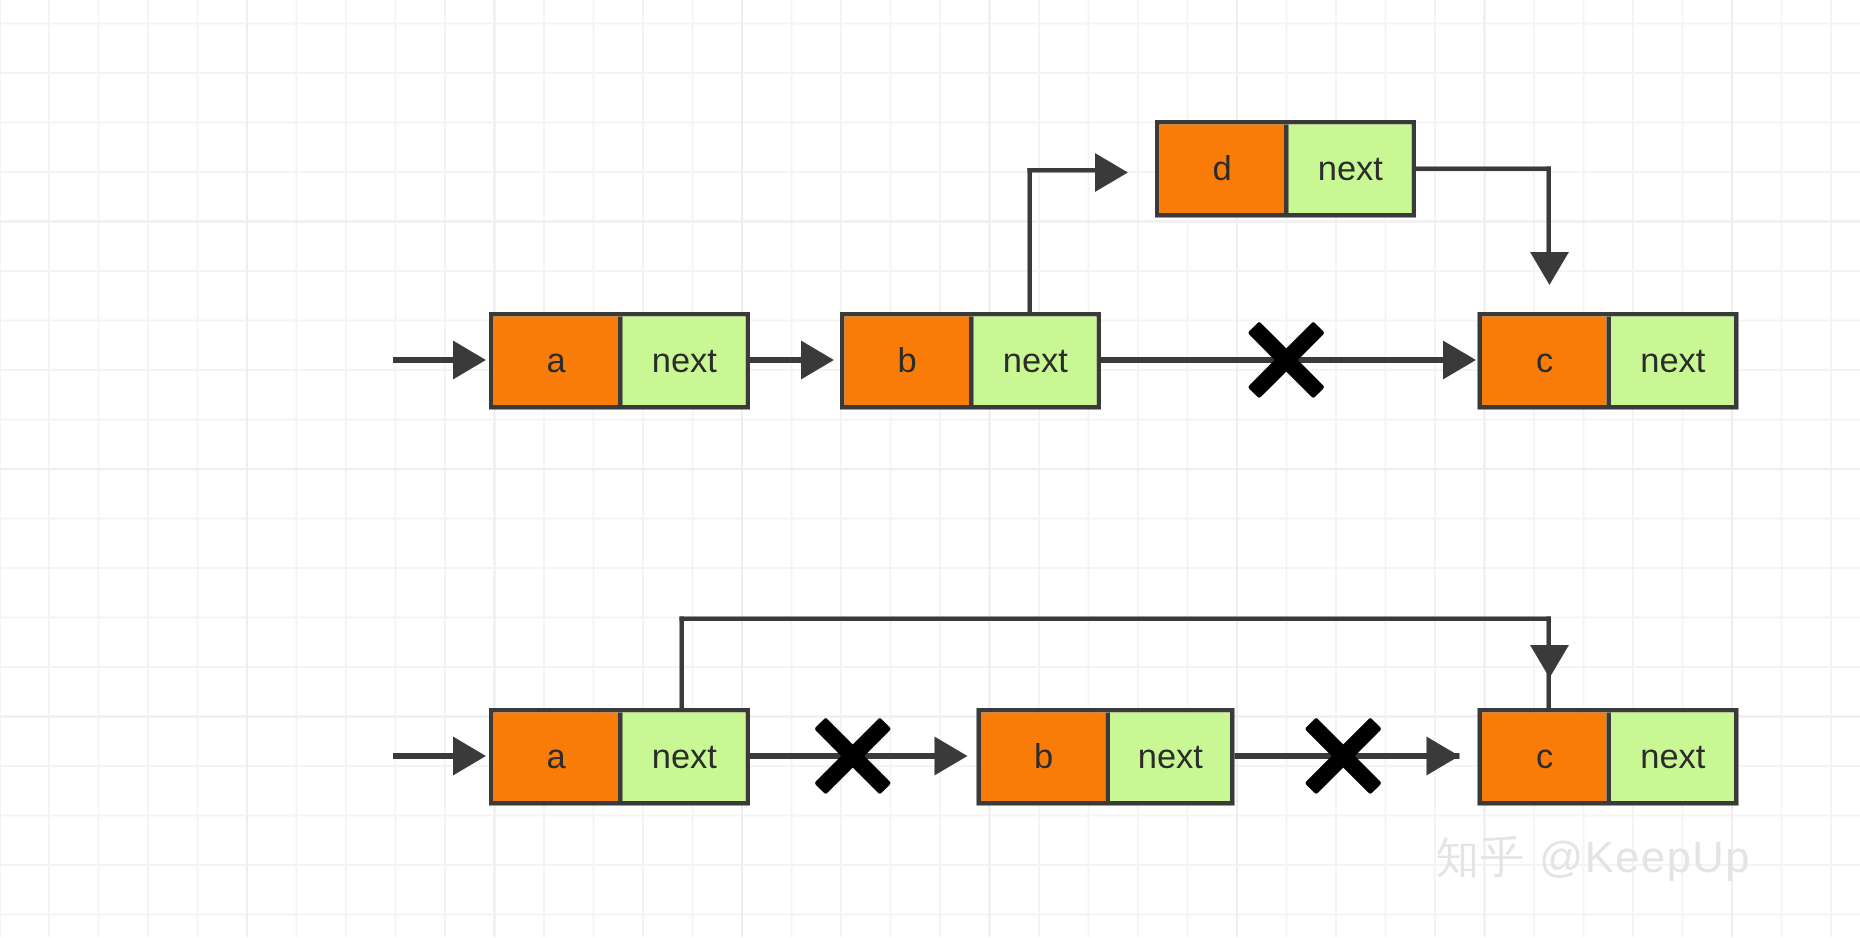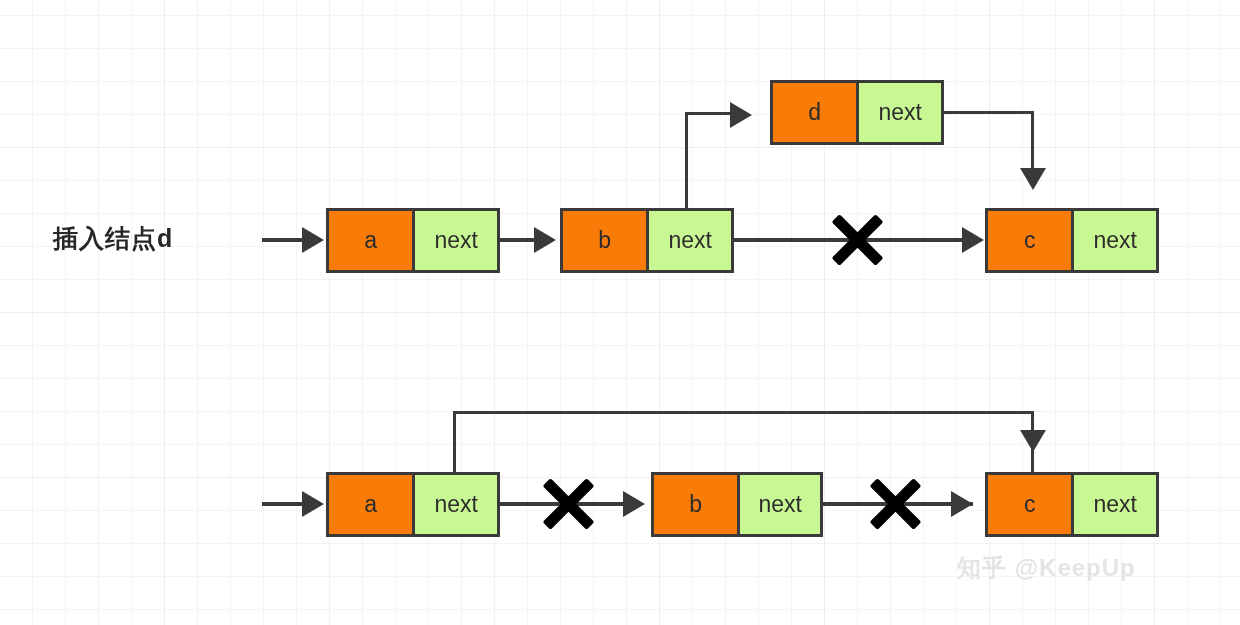--- a/index.html
+++ b/index.html
@@ -113,34 +113,32 @@
     background: #000000;
     border-radius: 2px;
     margin-left: -5.5px;
   }
   .xmark span.a { transform: rotate(45deg); }
   .xmark span.b { transform: rotate(-45deg); }
 
   
   .watermark {
     position: absolute;
-    font-size: 24px;
+    font-size: 29px;
     color: #e2e4e6;
     letter-spacing: 1px;
     white-space: nowrap;
     font-family: "Liberation Sans", "DejaVu Sans", sans-serif;
-    font-weight: bold;
   }
 </style>
 </head>
 <body>
 
 <div id="canvas">
 
-  <div class="row-label" style="left:53px; top:222px;">插入结点d</div>
 
   <div class="hline" style="left:262px; top:238px; width:48px;"></div>
   <div class="arrow-right" style="left:302px; top:227px;"></div>
 
   <div class="node" style="left:326px; top:208px; width:174px;">
     <div class="cell data" style="width:85px;">a</div>
     <div class="cell ptr" style="width:86px;">next</div>
   </div>
 
   <div class="hline" style="left:500px; top:238px; width:42px;"></div>

